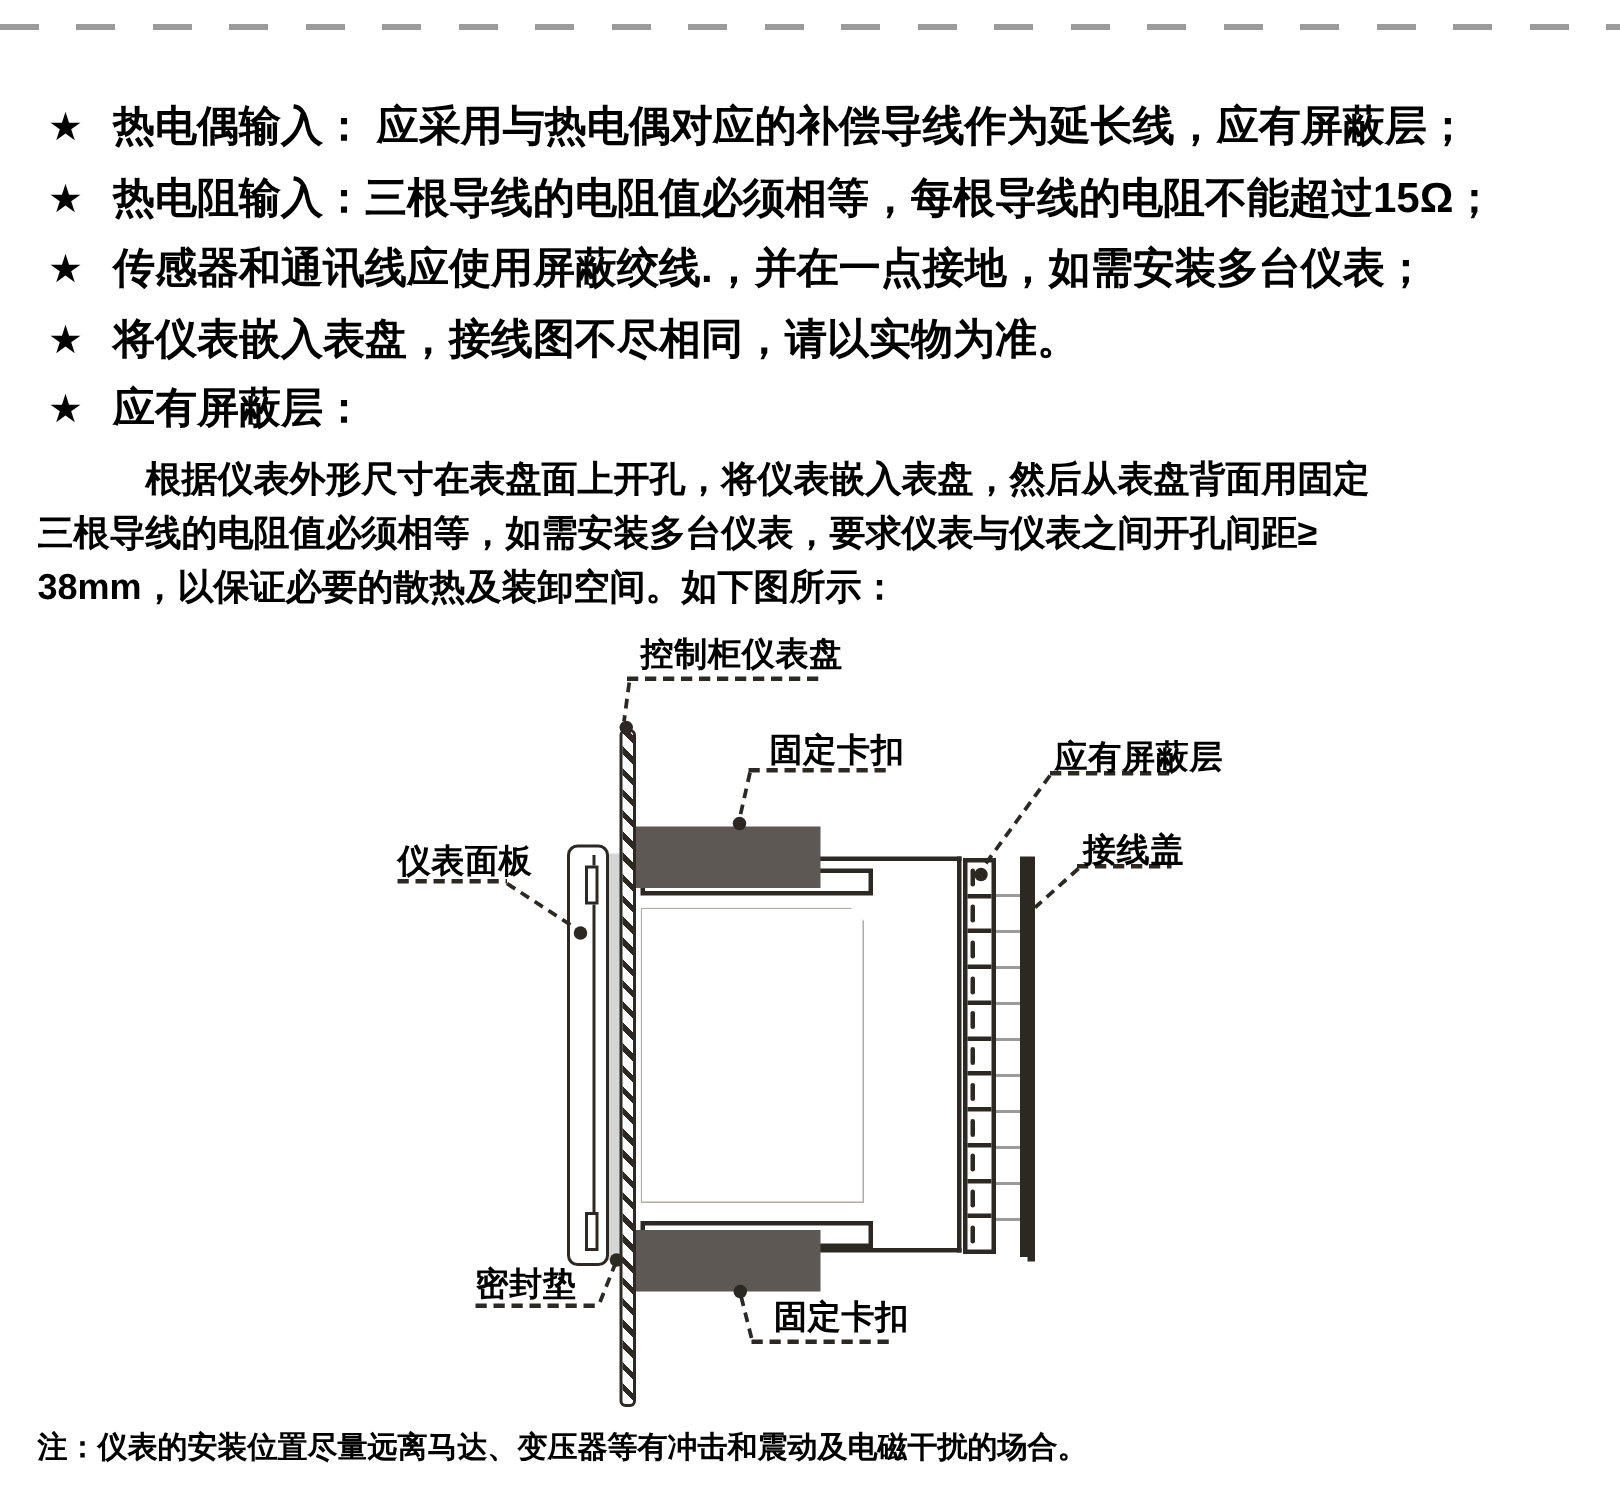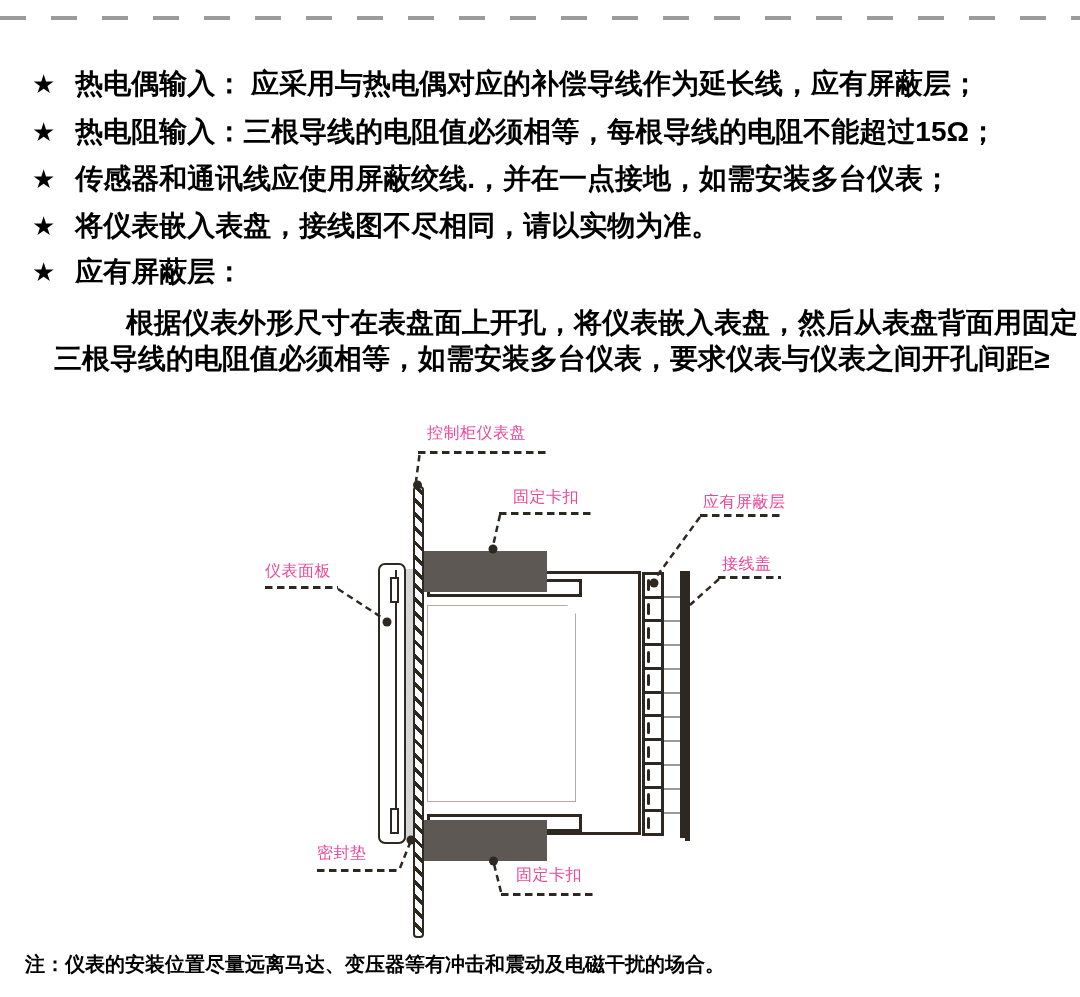--- a/index.html
+++ b/index.html
@@ -17,28 +17,28 @@
   .toprule{
     position:absolute;left:0;top:16px;width:1080px;height:3.5px;
     background:repeating-linear-gradient(to right,var(--rule) 0 26px,transparent 26px 51px);
   }
   .bullet-row{
     position:absolute;left:32px;display:flex;align-items:flex-start;
     font-size:28px;font-weight:bold;white-space:nowrap;line-height:1.15;
   }
   .star{font-size:26px;margin-right:20px;line-height:1.25;}
   .para-line{
-    position:absolute;left:25px;font-size:28px;font-weight:bold;white-space:nowrap;line-height:1.2;margin-left:29px;
+    position:absolute;left:25px;font-size:24px;font-weight:bold;white-space:nowrap;line-height:1.2;
   }
   .note-line{
     position:absolute;left:25px;top:951px;font-size:20px;font-weight:bold;white-space:nowrap;
   }
   
   .dlabel{
-    position:absolute;font-size:16px;font-weight:400;color:#ec4899;
+    position:absolute;font-size:22px;font-weight:700;color:#000000;
     white-space:nowrap;letter-spacing:0.5px;line-height:1.1;
   }
   .panel-bar{
     position:absolute;left:412.5px;top:486px;width:11px;height:452px;
     border:2.5px solid var(--line);border-radius:4px;box-sizing:border-box;
     background:repeating-linear-gradient(45deg,transparent 0 6.5px,var(--line) 6.5px 10px),#fff;
   }
   .bezel{
     position:absolute;left:378px;top:563px;width:27.5px;height:281px;background:#fff;
     border:2.5px solid var(--line);border-radius:7px;box-sizing:border-box;
@@ -104,20 +104,21 @@
     <span class="star">★</span>
     <span>将仪表嵌入表盘，接线图不尽相同，请以实物为准。</span>
   </div>
   <div class="bullet-row" style="top:256px">
     <span class="star">★</span>
     <span>应有屏蔽层：</span>
   </div>
 
   <div class="para-line" style="top:306px;text-indent:72px">根据仪表外形尺寸在表盘面上开孔，将仪表嵌入表盘，然后从表盘背面用固定</div>
   <div class="para-line" style="top:342px">三根导线的电阻值必须相等，如需安装多台仪表，要求仪表与仪表之间开孔间距≥</div>
+  <div class="para-line" style="top:378px">38mm，以保证必要的散热及装卸空间。如下图所示：</div>
 
   <div>
 
     <div class="gasket"></div>
 
     <div class="bezel">
       <div class="bezel-line"></div>
       <div class="bezel-slot slot-top"></div>
       <div class="bezel-slot slot-bottom"></div>
     </div>

